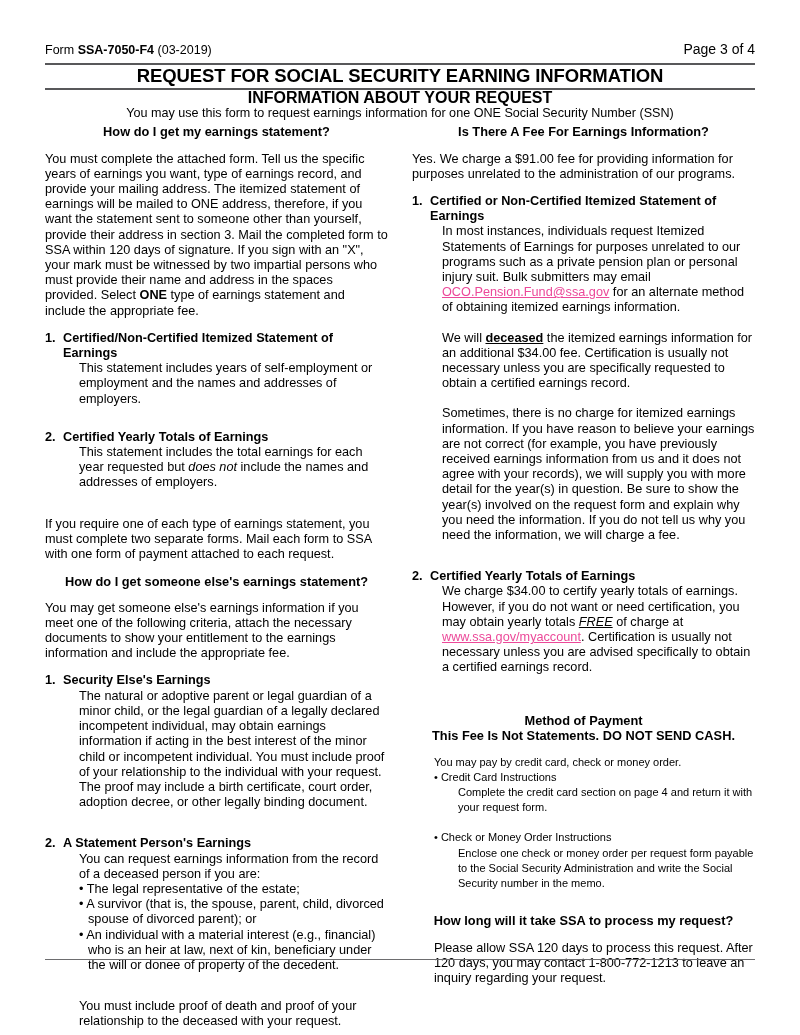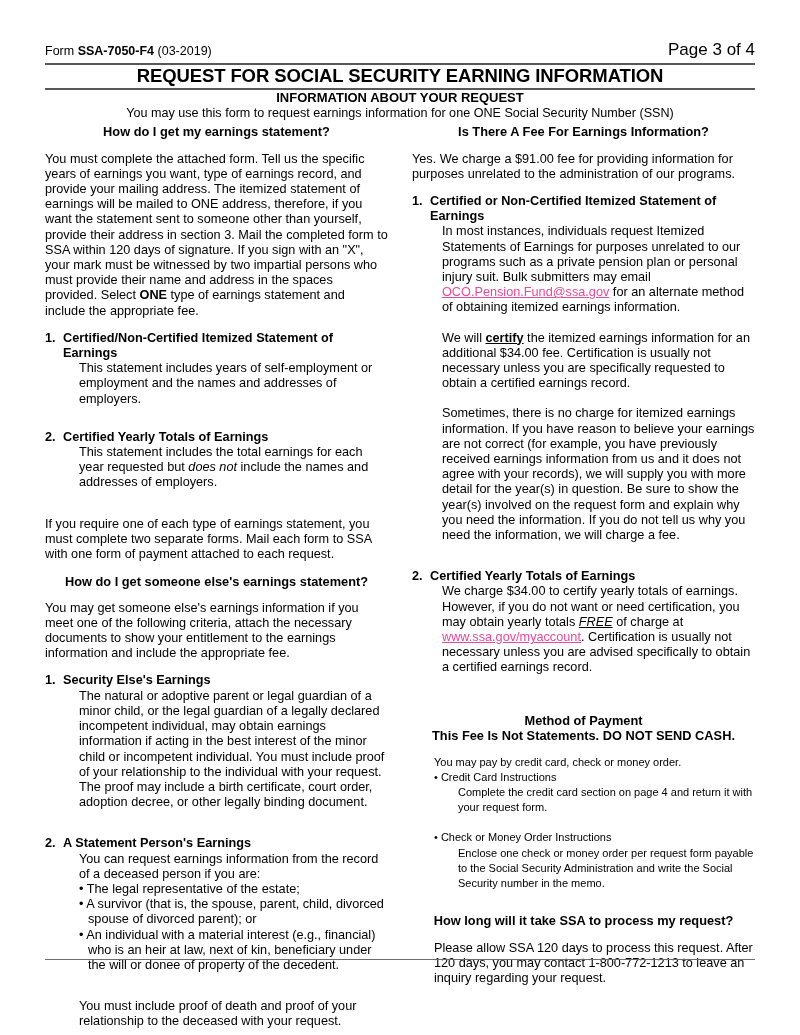--- a/index.html
+++ b/index.html
@@ -31,21 +31,21 @@
     position: absolute;
     left: 45px; right: 45px;
     top: 42px;
     display: flex;
     justify-content: space-between;
     align-items: baseline;
     font-size: 12.5px;
     line-height: 15px;
   }
   .hdr-left b { font-weight: bold; }
-  .hdr-right { font-size: 17px; }
+  .hdr-right { font-size: 14px; }
 
   .rule {
     position: absolute;
     left: 45px; right: 45px;
     height: 0;
     border-top: 2px solid #58585a;
   }
   .rule-1 { top: 63px; }
   .rule-2 { top: 88px; }
   .rule-bottom { top: 959px; border-top: 1px solid #6d6d6f; }
@@ -59,21 +59,21 @@
     font-weight: bold;
     letter-spacing: -0.1px;
     line-height: 24px;
   }
 
   .subhead {
     position: absolute;
     left: 45px; right: 45px;
     top: 91px;
     text-align: center;
-    font-size: 13px;
+    font-size: 16px;
     font-weight: bold;
     line-height: 14px;
   }
   .sublead {
     position: absolute;
     left: 45px; right: 45px;
     top: 105px;
     text-align: center;
     font-size: 12.6px;
     line-height: 16px;
@@ -266,21 +266,21 @@
       <div class="q-head">Is There A Fee For Earnings Information?</div>
 
       <p class="body">Yes. We charge a $91.00 fee for providing information for purposes unrelated to the administration of our programs.</p>
 
       <div class="num-item">
         <p class="num-title"><span class="hang">1.</span><span>Certified or Non-Certified Itemized Statement of Earnings</span></p>
         <p class="num-body indent-right"><span>In most instances, individuals request Itemized Statements of Earnings for purposes unrelated to our programs such as a private pension plan or personal injury suit. Bulk submitters may email </span><span class="link">OCO.Pension.Fund@ssa.gov</span><span> for an alternate method of obtaining itemized earnings information.</span></p>
 
         <div class="spacer-15"></div>
 
-        <p class="num-body indent-right"><span>We will </span><span class="bu">certify</span><span> the itemized earnings information for an additional $34.00 fee. Certification is usually not necessary unless you are specifically requested to obtain a certified earnings record.</span></p>
+        <p class="num-body indent-right"><span>We will </span><span class="bu">deceased</span><span> the itemized earnings information for an additional $34.00 fee. Certification is usually not necessary unless you are specifically requested to obtain a certified earnings record.</span></p>
 
         <div class="spacer-15"></div>
 
         <p class="num-body indent-right">Sometimes, there is no charge for itemized earnings information.  If you have reason to believe your earnings are not correct (for example, you have previously received earnings information from us and it does not agree with your records), we will supply you with more detail for the year(s) in question.  Be sure to show the year(s) involved on the request form and explain why you need the information. If you do not tell us why you need the information, we will charge a fee.</p>
       </div>
 
       <div class="spacer-15"></div>
 
       <div class="num-item">
         <p class="num-title"><span class="hang">2.</span><span>Certified Yearly Totals of Earnings</span></p>

